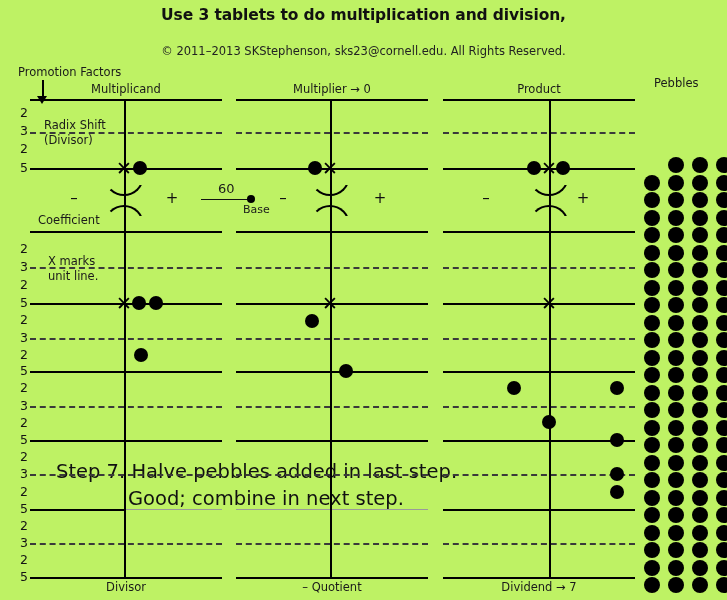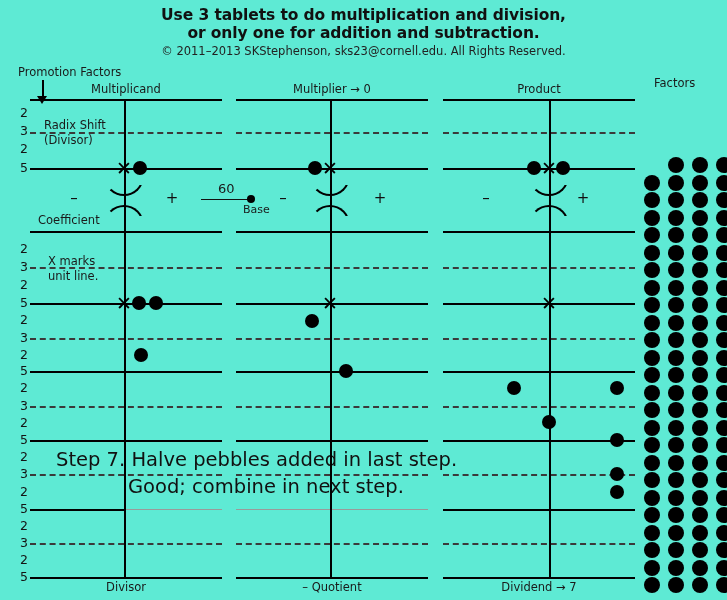--- a/index.html
+++ b/index.html
@@ -5,21 +5,21 @@
   * { box-sizing: border-box; }
   html, body {
     margin: 0; padding: 0;
     background: #ffffff;
     font-family: "DejaVu Sans", "Liberation Sans", sans-serif;
   }
   #stage {
     position: relative;
     width: 727px;
     height: 600px;
-    background: #5eead4;
+    background: #bef264;
     overflow: hidden;
   }
   .abs { position: absolute; }
 
   
   #title-block {
     left: 0; top: 6px; width: 727px;
     text-align: center;
     color: #111;
   }
@@ -100,40 +100,40 @@
     font-size: 15px;
     color: #111;
     line-height: 13px;
     text-align: center;
     width: 16px;
   }
   .stepline {
     font-size: 19.5px;
     color: #111;
     white-space: nowrap;
+    margin-top: 12px;
   }
   .base-line { border-top: 1.6px solid #111; height: 0; }
 </style>
 </head>
 <body>
 
 <div id="stage">
 
   <div class="abs" id="title-block">
     <div class="title-line">Use 3 tablets to do multiplication and division,</div>
-    <div class="title-line">or only one for addition and subtraction.</div>
   </div>
   <div class="abs" id="copyright">© 2011–2013 SKStephenson, sks23@cornell.edu. All Rights Reserved.</div>
 
   <div class="abs lbl" style="left:18px; top:66px;">Promotion Factors</div>
 
   <div class="abs" style="left:42px; top:80px; width:0; height:20px; border-left:2.2px solid #000;"></div>
   <div class="abs" style="left:37px; top:96px; width:0; height:0; border-left:5.5px solid transparent; border-right:5.5px solid transparent; border-top:8px solid #000;"></div>
 
-  <div class="abs lbl" style="left:654px; top:77px;">Factors</div>
+  <div class="abs lbl" style="left:654px; top:77px;">Pebbles</div>
 
   <div class="abs lbl" style="left:44px; top:119px;text-align:right;">Radix Shift</div>
   <div class="abs lbl" style="left:44px; top:134px;">(Divisor)</div>
   <div class="abs lbl" style="left:38px; top:214px;">Coefficient</div>
   <div class="abs lbl" style="left:48px; top:255px;">X marks</div>
   <div class="abs lbl" style="left:48px; top:270px;">unit line.</div>
 
   <div class="abs lbl center" style="left:30px; top:83px; width:192px;">Multiplicand</div>
   <div class="abs lbl center" style="left:236px; top:83px; width:192px;">Multiplier → 0</div>
   <div class="abs lbl center" style="left:443px; top:83px; width:192px;">Product</div>

